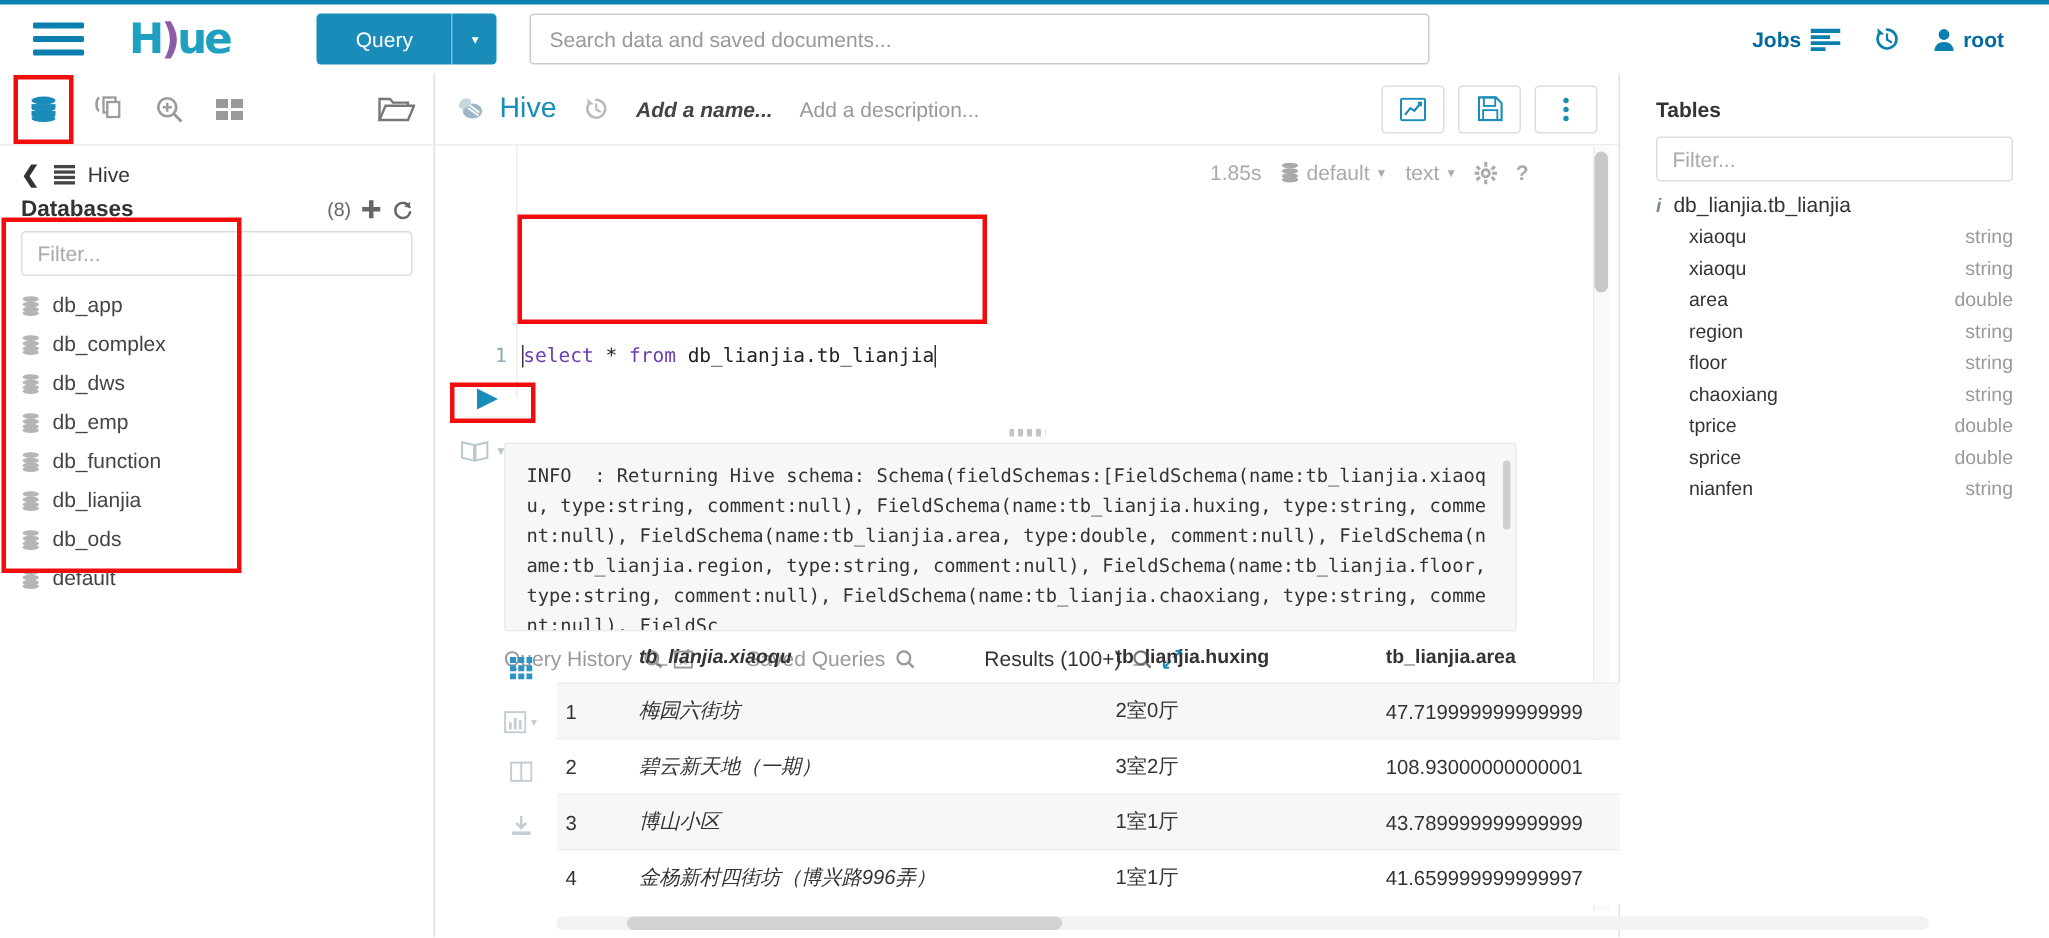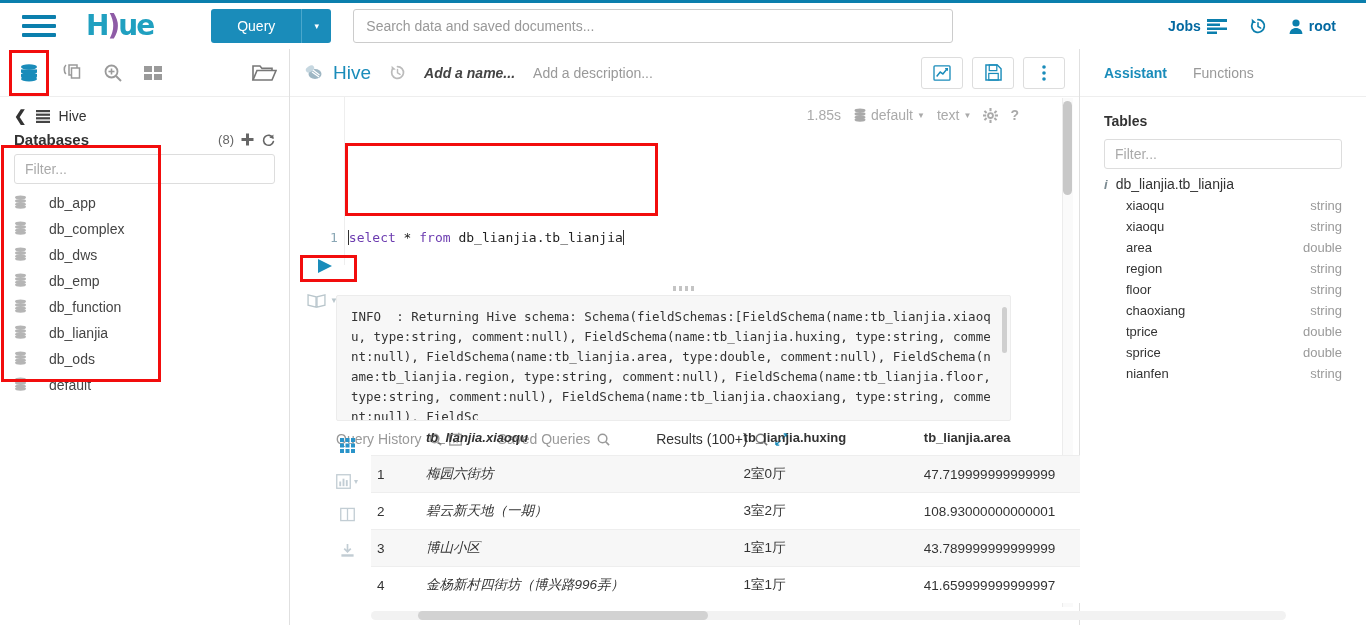--- a/index.html
+++ b/index.html
@@ -78,21 +78,21 @@
 
   .sb-filter-region { position: relative; padding: 6px 14px 0 14px; }
   .sb-filter {
     width: 100%; height: 30px; border: 1px solid #ddd; border-radius: 3px;
     padding: 0 10px; font-size: 14px; color: #333; outline: none;
     font-family: "Liberation Sans", sans-serif;
   }
   .sb-filter::placeholder { color: #aaa; }
 
   .db-list { padding: 6px 0 0 14px; }
-  .db-item { display: flex; align-items: flex-start; gap: 22px; padding: 5px 0;
+  .db-item { display: flex; align-items: flex-end; gap: 8px; padding: 5px 0;
     font-size: 14px; color: #444; cursor: pointer; }
 
   
   .red-box-sidebar {
     position: absolute; left: 1px; top: 96px; width: 160px; height: 237px;
     border: 3px solid #F20D0D; pointer-events: none; z-index: 40;
   }
 
   
   .center { position: absolute; top: 49px; left: 290px; right: 286px; bottom: 0;
@@ -697,24 +697,20 @@
           <td class="c-area">41.659999999999997</td>
           <td class="c-region">浦东</td>
         </tr>
       </tbody>
     </table>
   </div>
   <div class="h-scroll-track"></div>
   <div class="h-scroll"></div>
 
   <div class="assistant">
-    <div class="as-tabs">
-      <div class="as-tab active">Assistant</div>
-      <div class="as-tab">Functions</div>
-    </div>
 
     <div class="as-section">
       <div class="as-title">Tables</div>
       <input class="as-filter" type="text" placeholder="Filter..." style="">
 
       <div class="as-tablerow">
         <span class="as-info">i</span>
         <span>db_lianjia.tb_lianjia</span>
       </div>
 

